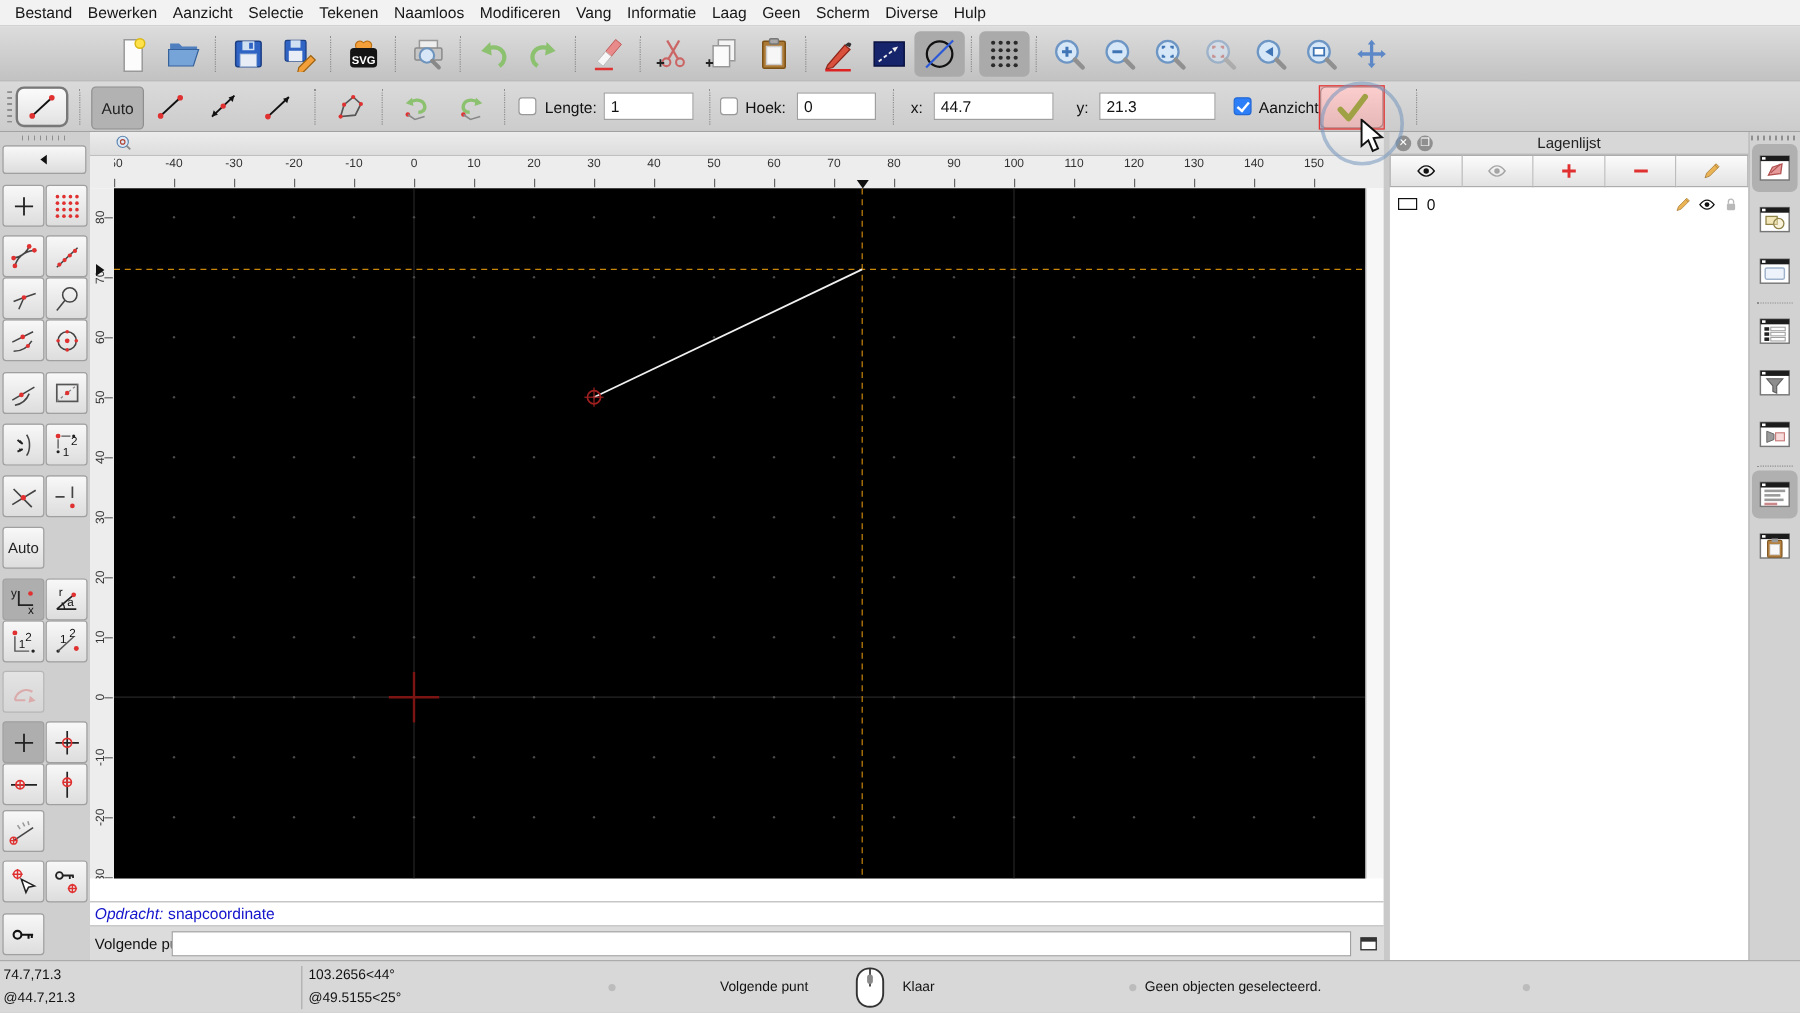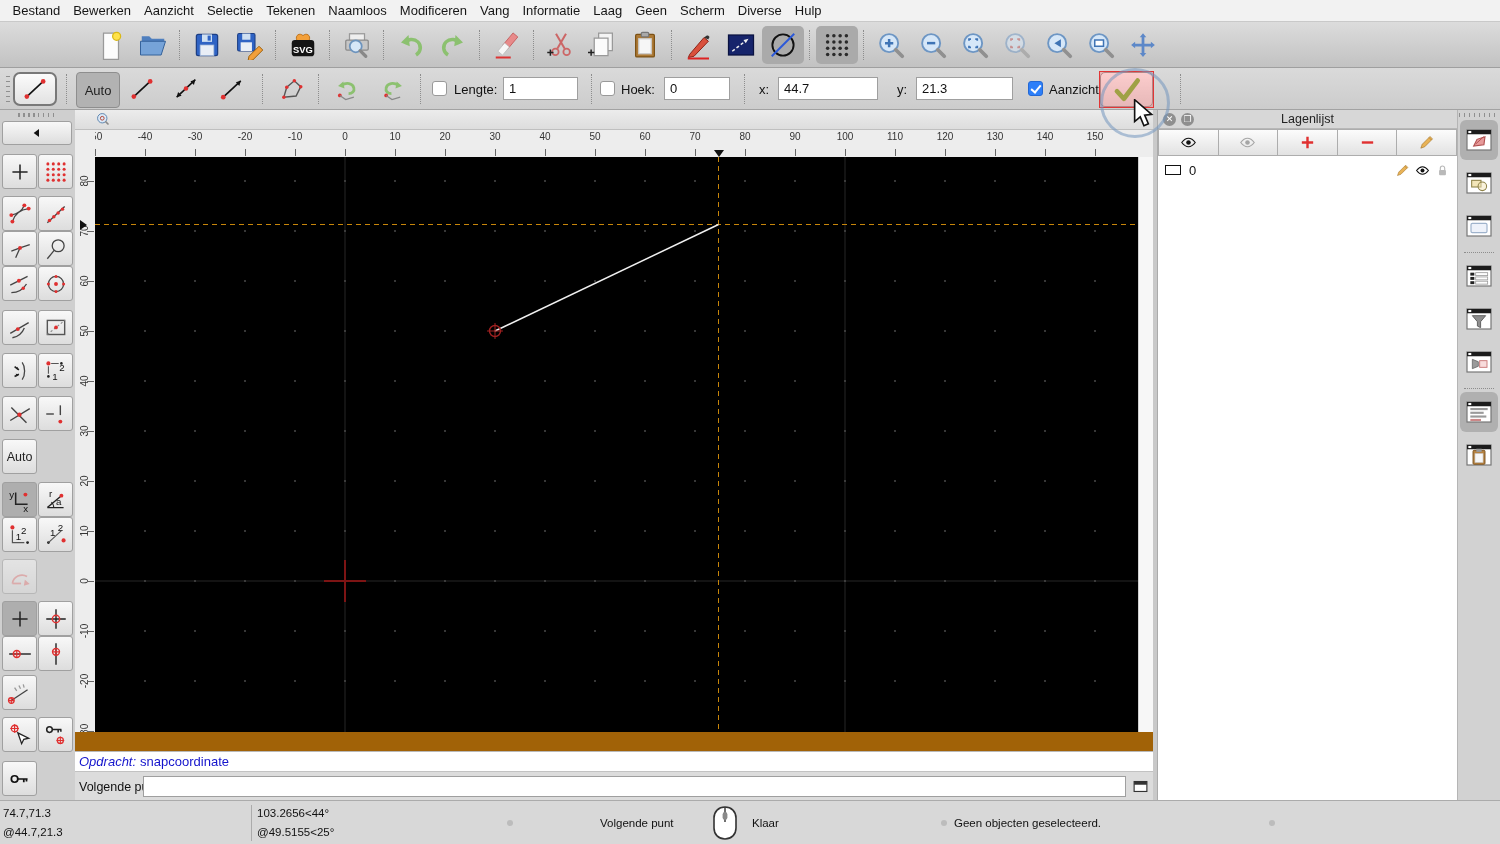--- a/index.html
+++ b/index.html
@@ -1,16 +1,16 @@
 <!DOCTYPE html>
 <html><head>
 <meta charset="utf-8">
 <style>
   html,body{margin:0;padding:0;background:#888;}
-  #app{position:relative;width:1500px;height:844px;background:#a16207;overflow:hidden;
+  #app{position:relative;width:1500px;height:844px;background:#ffffff;overflow:hidden;
        font-family:"Liberation Sans",sans-serif;color:#111;}
   .abs{position:absolute;text-align:center;}
   
   .menubar{position:absolute;left:0;top:0;width:1500px;height:22px;background:#f2f2f2;
            border-bottom:1px solid #c9c9c9;display:flex;align-items:center;padding-left:6px;
            box-sizing:border-box;font-size:13px;color:#161616;}
   .menu-item{padding:0 6.5px;white-space:nowrap;}
   
   .main-toolbar{position:absolute;left:0;top:22px;width:1500px;height:46px;
                 background:linear-gradient(#dcdcdc,#c2c2c2);border-bottom:1px solid #9f9f9f;

